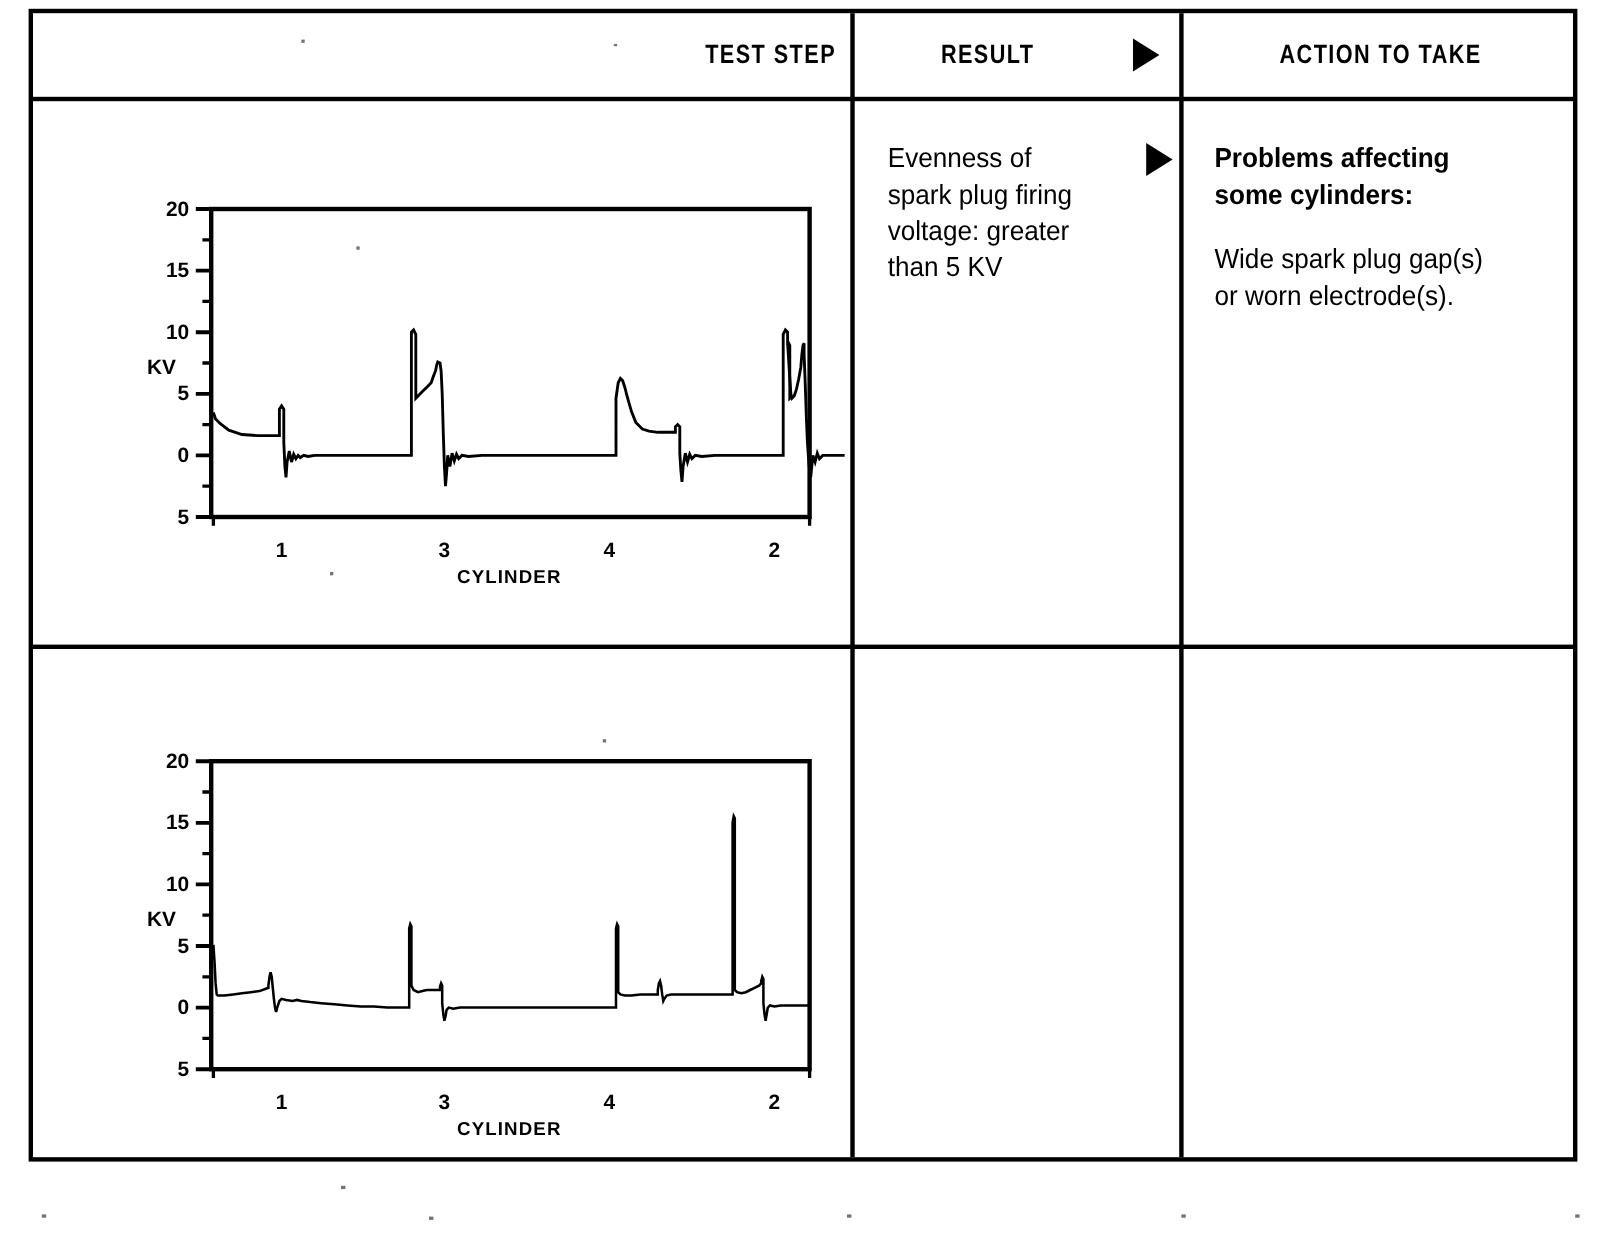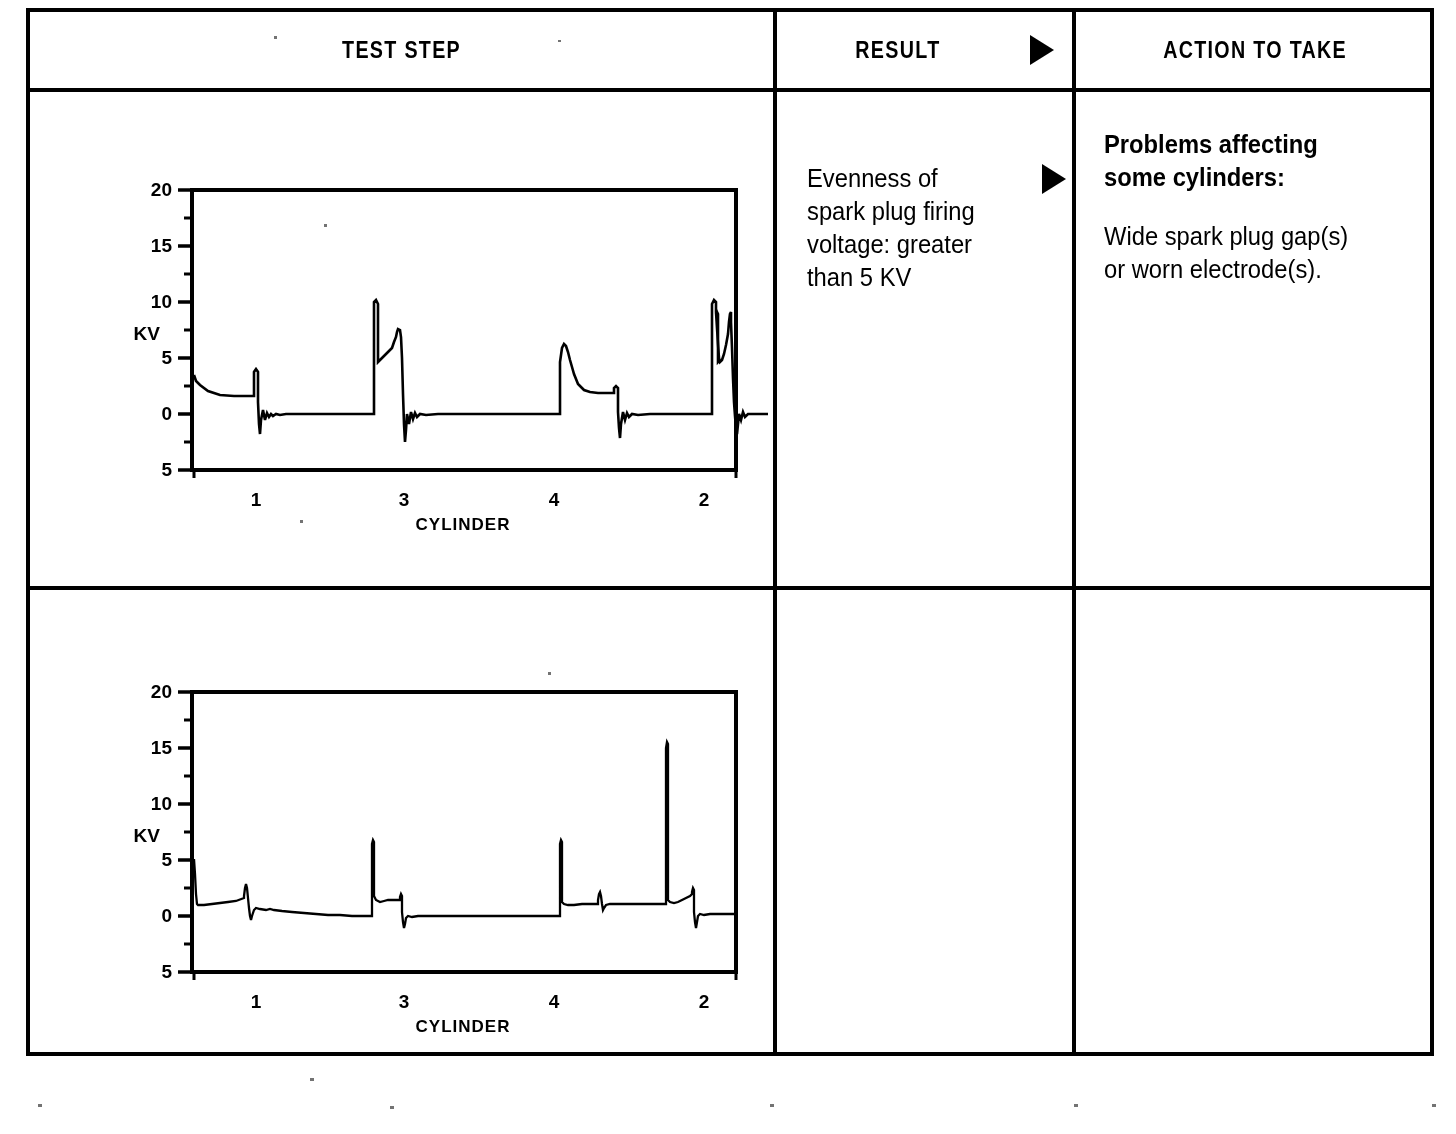--- a/index.html
+++ b/index.html
@@ -26,36 +26,36 @@
   .hline.h2{top:574px;}
 
   
   .hdr{position:absolute;top:0;height:76px;display:flex;align-items:center;justify-content:center;}
   .hdr-txt{
     font-weight:bold;font-size:24px;letter-spacing:1.6px;
     font-family:"Liberation Sans", sans-serif;
     transform:scaleX(0.82);transform-origin:center;
     white-space:nowrap;
   }
-  .hdr-test{left:0;width:743px;}
+  .hdr-test{left:0;width:743px;justify-content:flex-end;}
   .hdr-result{left:747px;width:295px;padding-right:54px;box-sizing:border-box;}
   .hdr-action{left:1046px;width:358px;}
 
   
   .tri{
     width:0;height:0;
     border-top:15px solid transparent;
     border-bottom:15px solid transparent;
     border-left:24px solid #000;
   }
   .tri-hdr{position:absolute;top:23px;left:1000px;}
 
   
   .cell{position:absolute;box-sizing:border-box;}
-  .cell-result{left:747px;width:295px;padding:40px 0 0 30px;margin-top:34px;}
+  .cell-result{left:747px;width:295px;padding:40px 0 0 30px;}
   .cell-action{left:1046px;width:358px;padding:40px 24px 0 28px;}
   .r1{top:76px;height:498px;}
   .r2{top:574px;height:470px;}
 
   .rtxt{
     font-size:25px;line-height:33px;
     font-family:"Liberation Sans", sans-serif;
     transform:scaleX(0.95);transform-origin:left top;
     white-space:pre-line;
     max-width:250px;

